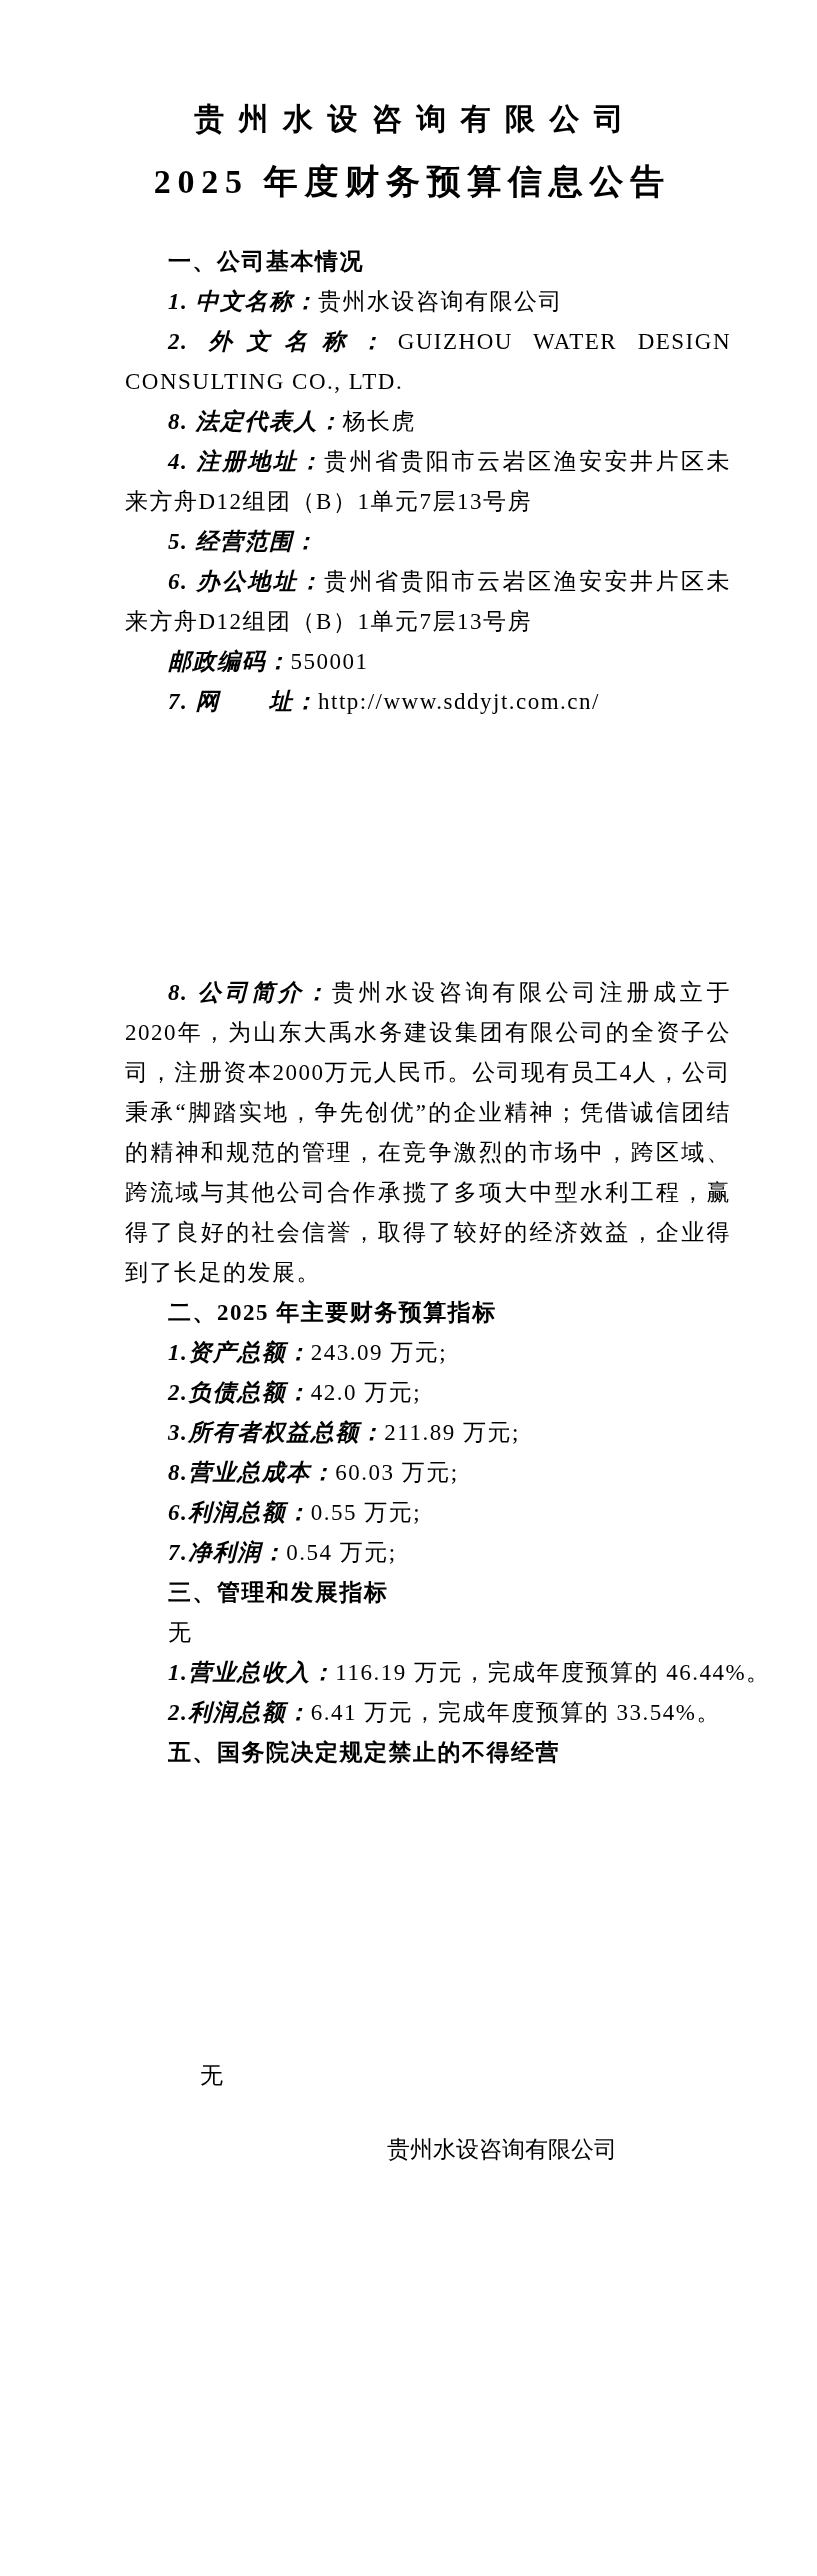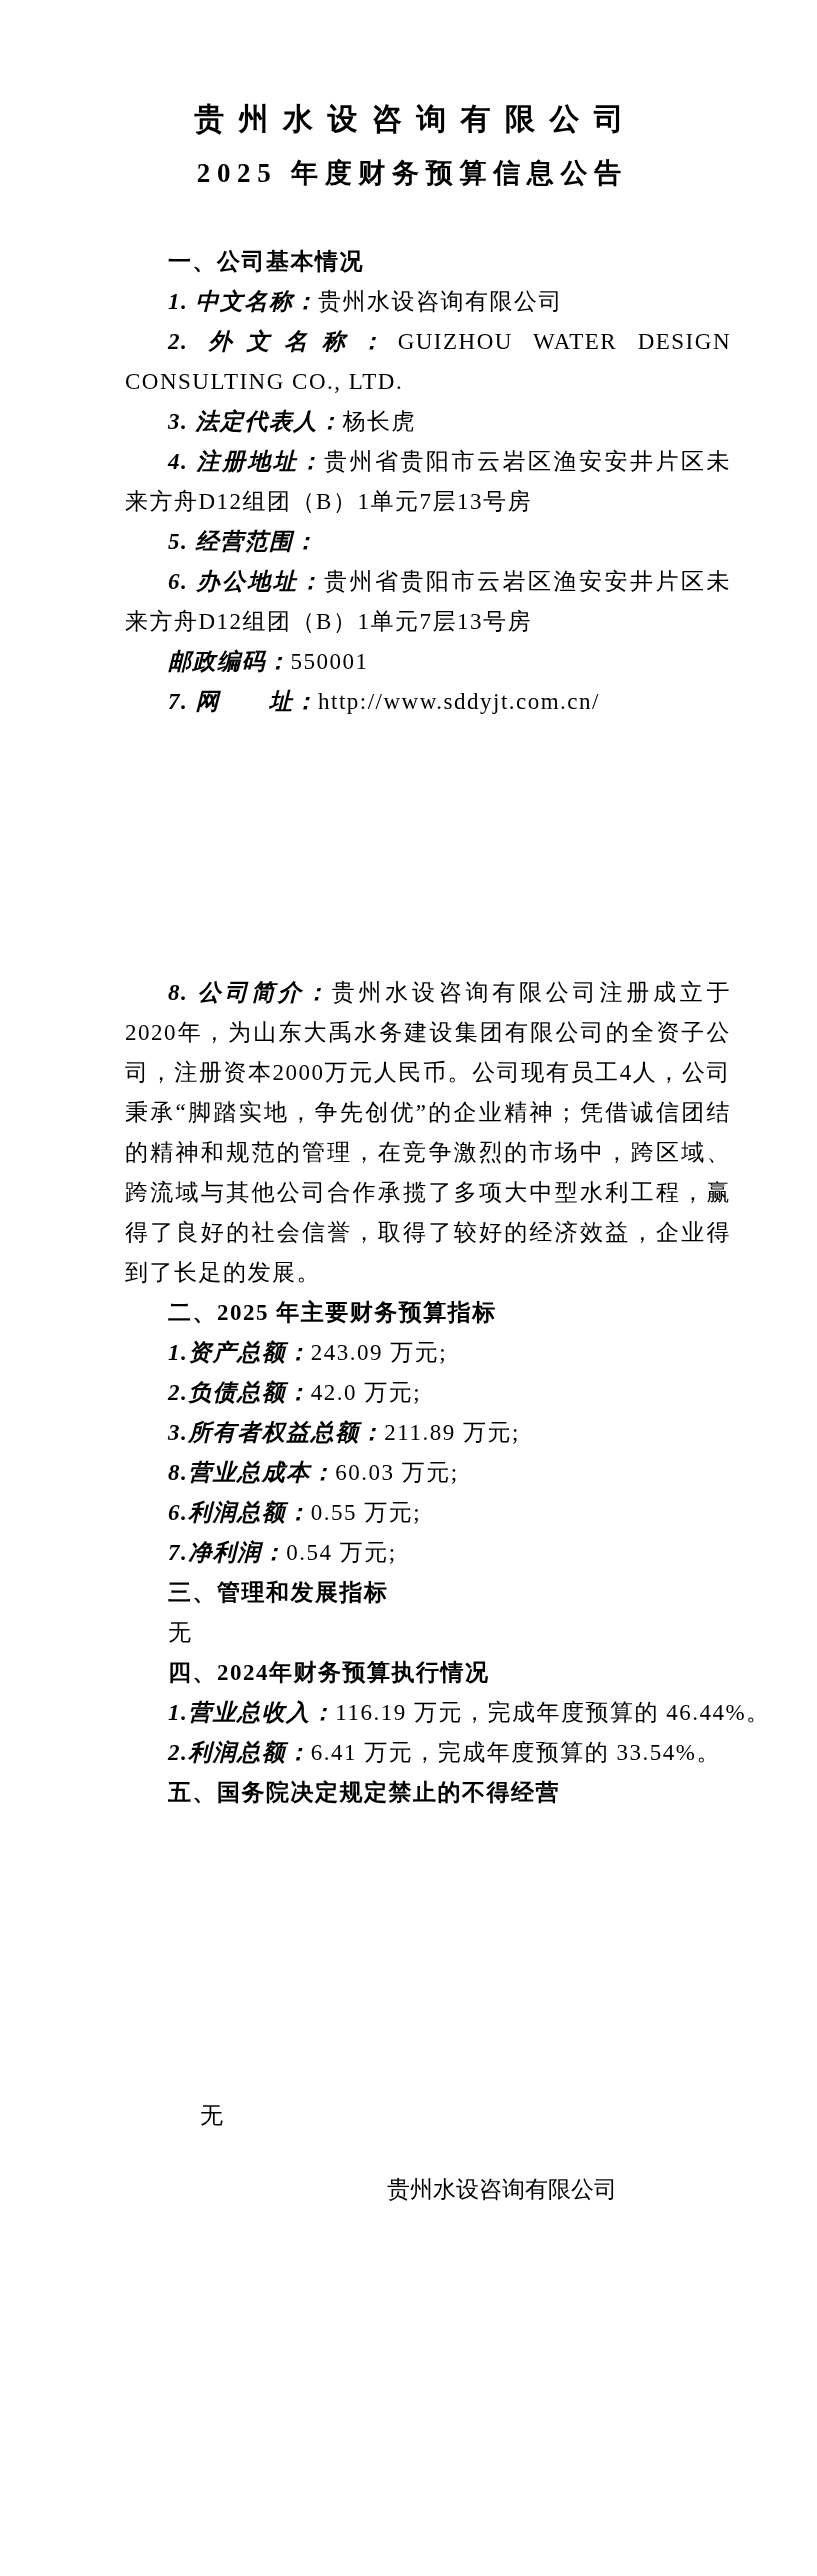--- a/index.html
+++ b/index.html
@@ -27,25 +27,25 @@
     font-weight: 700;
   }
   .title-line1 {
     font-size: 30px;
     line-height: 33px;
     letter-spacing: 14.4px;
     text-indent: 14.4px;
     white-space: nowrap;
   }
   .title-line2 {
-    font-size: 27px;
+    font-size: 34px;
     line-height: 33px;
     letter-spacing: 6.7px;
     text-indent: 6.7px;
-    margin-top: 22px;
+    margin-top: 30px;
     white-space: nowrap;
   }
   .body-col {
     position: absolute;
     left: 125px;
     top: 242px;
     width: 606px;
     font-size: 23px;
     line-height: 40px;
     letter-spacing: 1.5px;
@@ -82,21 +82,21 @@
   </div>
 
   <div class="body-col">
 
     <p class="para heading oneline">一、公司基本情况</p>
 
     <p class="para oneline"><span class="lbl">1. 中文名称：</span><span class="val">贵州水设咨询有限公司</span></p>
 
     <p class="para"><span class="lbl">2. 外文名称：</span><span class="val">GUIZHOU WATER DESIGN CONSULTING CO., LTD.</span></p>
 
-    <p class="para oneline"><span class="lbl">3. 法定代表人：</span><span class="val">杨长虎</span></p>
+    <p class="para oneline"><span class="lbl">8. 法定代表人：</span><span class="val">杨长虎</span></p>
 
     <p class="para"><span class="lbl">4. 注册地址：</span><span class="val">贵州省贵阳市云岩区渔安安井片区未来方舟D12组团（B）1单元7层13号房</span></p>
 
     <p class="para oneline"><span class="lbl">5. 经营范围：</span></p>
 
 
     <p class="para"><span class="lbl">6. 办公地址：</span><span class="val">贵州省贵阳市云岩区渔安安井片区未来方舟D12组团（B）1单元7层13号房</span></p>
 
     <p class="para oneline"><span class="lbl">邮政编码：</span><span class="val">550001</span></p>
 
@@ -109,21 +109,20 @@
     <p class="para oneline"><span class="lbl">1.资产总额：</span><span class="val">243.09 万元;</span></p>
     <p class="para oneline"><span class="lbl">2.负债总额：</span><span class="val">42.0 万元;</span></p>
     <p class="para oneline"><span class="lbl">3.所有者权益总额：</span><span class="val">211.89 万元;</span></p>
     <p class="para oneline"><span class="lbl">8.营业总成本：</span><span class="val">60.03 万元;</span></p>
     <p class="para oneline"><span class="lbl">6.利润总额：</span><span class="val">0.55 万元;</span></p>
     <p class="para oneline"><span class="lbl">7.净利润：</span><span class="val">0.54 万元;</span></p>
 
     <p class="para heading oneline">三、管理和发展指标</p>
     <p class="para val oneline">无</p>
 
-    <p class="para heading oneline">四、2024年财务预算执行情况</p>
 
     <p class="para oneline"><span class="lbl">1.营业总收入：</span><span class="val">116.19 万元，完成年度预算的 46.44%。</span></p>
     <p class="para oneline"><span class="lbl">2.利润总额：</span><span class="val">6.41 万元，完成年度预算的 33.54%。</span></p>
 
     <p class="para heading oneline">五、国务院决定规定禁止的不得经营</p>
 
     <p class="para val oneline none-line2">无</p>
 
     <div class="signature-block">
       <div class="signature-company">贵州水设咨询有限公司</div>

